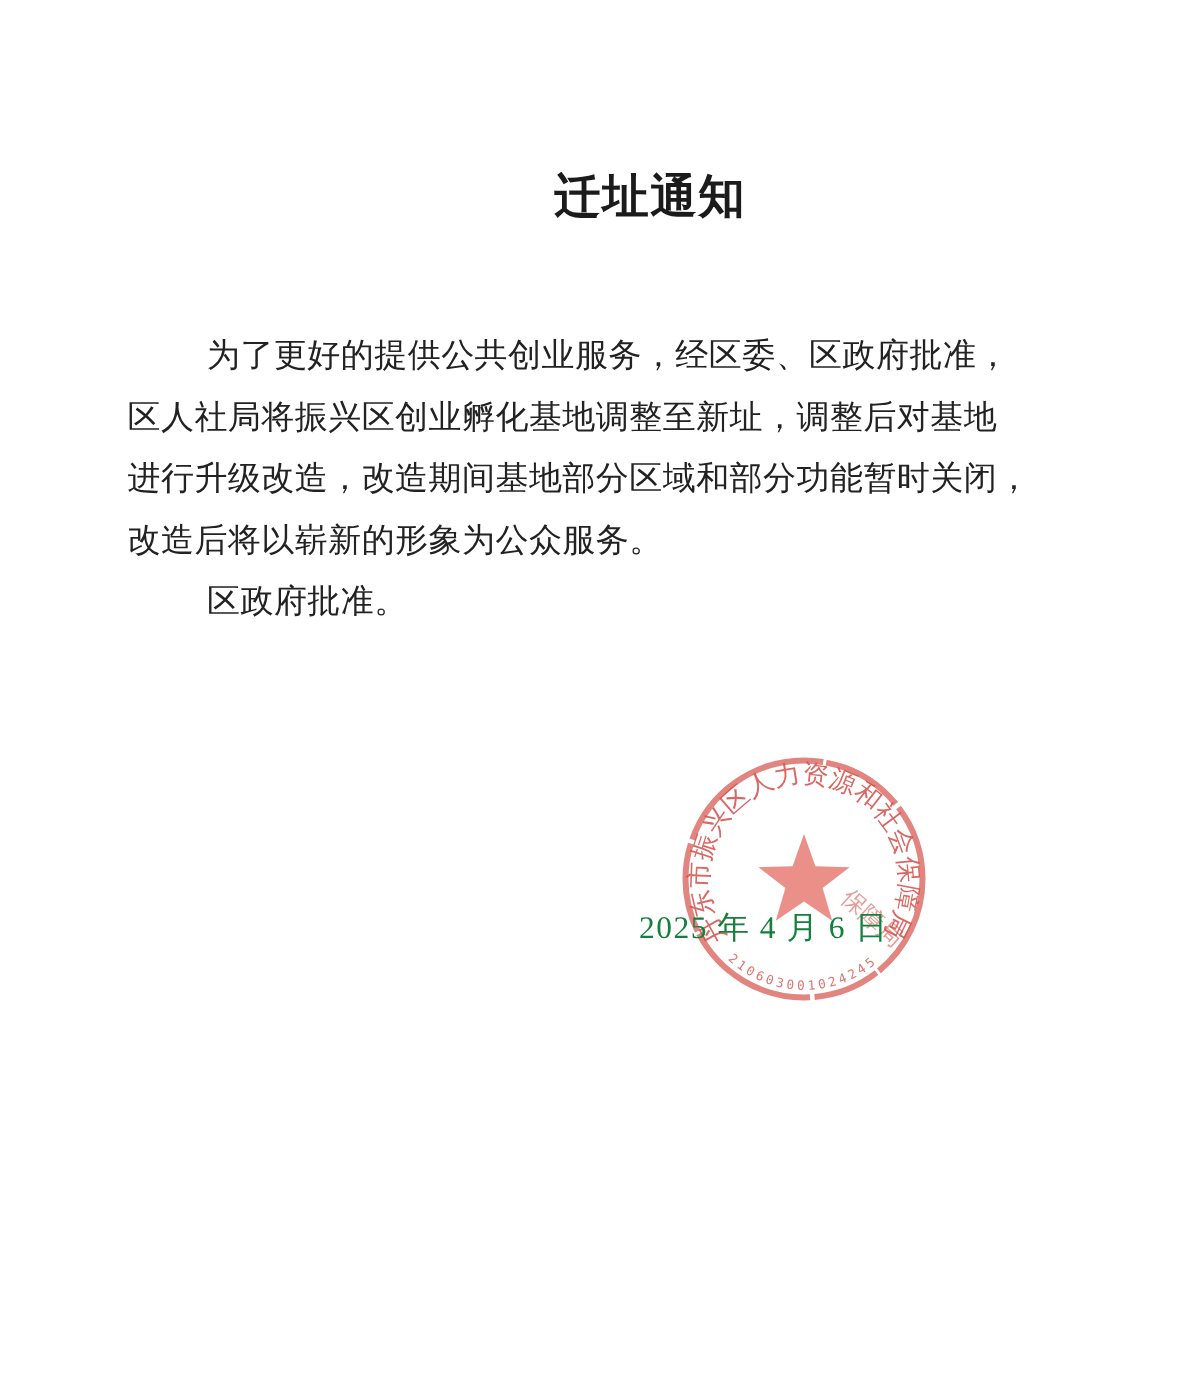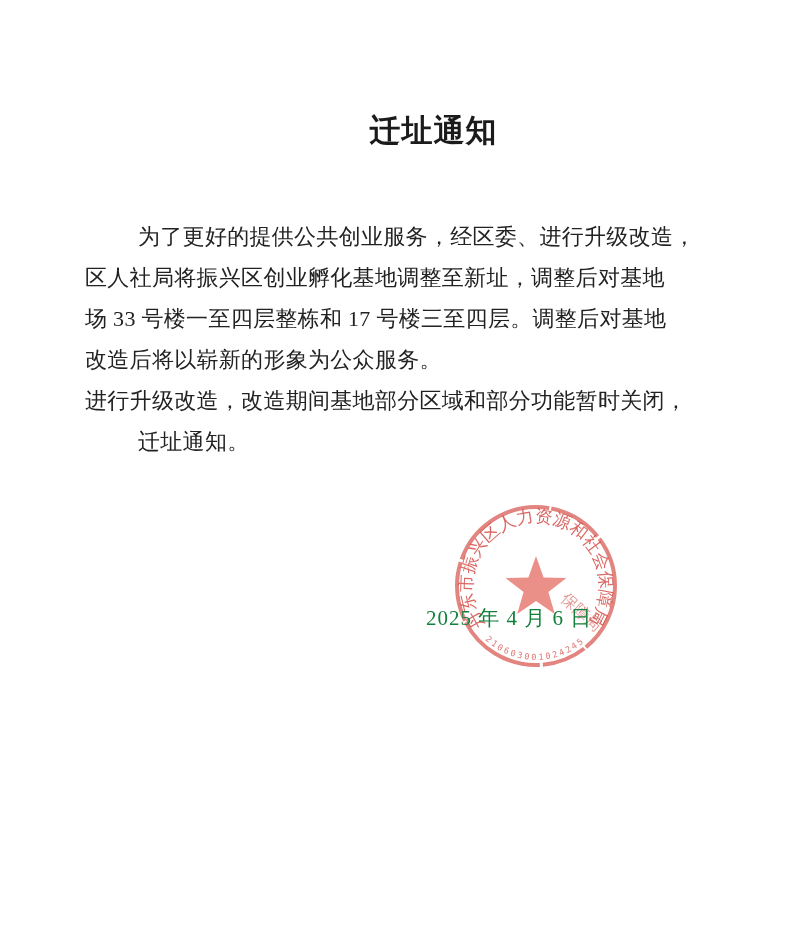--- a/index.html
+++ b/index.html
@@ -92,26 +92,25 @@
   }
 </style>
 </head>
 <body>
 
 <div class="page">
 
   <h1 class="title">迁址通知</h1>
 
   <div class="body-block">
-    <div class="line indent">为了更好的提供公共创业服务，经区委、进行升级改造，</div>
+    <div class="line indent">为了更好的提供公共创业服务，经区委、区政府批准，</div>
     <div class="line">区人社局将振兴区创业孵化基地调整至新址，调整后对基地</div>
-    <div class="line">场 33 号楼一至四层整栋和 17 号楼三至四层。调整后对基地</div>
+    <div class="line">进行升级改造，改造期间基地部分区域和部分功能暂时关闭，</div>
     <div class="line">改造后将以崭新的形象为公众服务。</div>
-    <div class="line">进行升级改造，改造期间基地部分区域和部分功能暂时关闭，</div>
-    <div class="line indent">迁址通知。</div>
+    <div class="line indent">区政府批准。</div>
   </div>
 
   <svg class="stamp" width="184" height="184" viewBox="0 0 184 184" xmlns="http://www.w3.org/2000/svg">
     <circle class="stamp-ring" cx="92" cy="90" r="79" stroke-dasharray="70 2 45 3 90 2 60 3 110 2 55 3"></circle>
     <path id="ring-path" d="M 40.9 128.5 A 64 64 0 1 1 143.1 128.5" fill="none"></path>
     <text class="ring-text">
       <textPath href="#ring-path">丹东市振兴区人力资源和社会保障局</textPath>
     </text>
     <path class="star" d="M92 60 L99.6 81.5 L122.4 82.1 L104.4 96 L110.8 117.9 L92 105 L73.2 117.9 L79.6 96 L61.6 82.1 L84.4 81.5 Z"></path>
     <path id="code-path" d="M 39.7 142.3 A 74 74 0 0 0 144.3 142.3" fill="none"></path>

